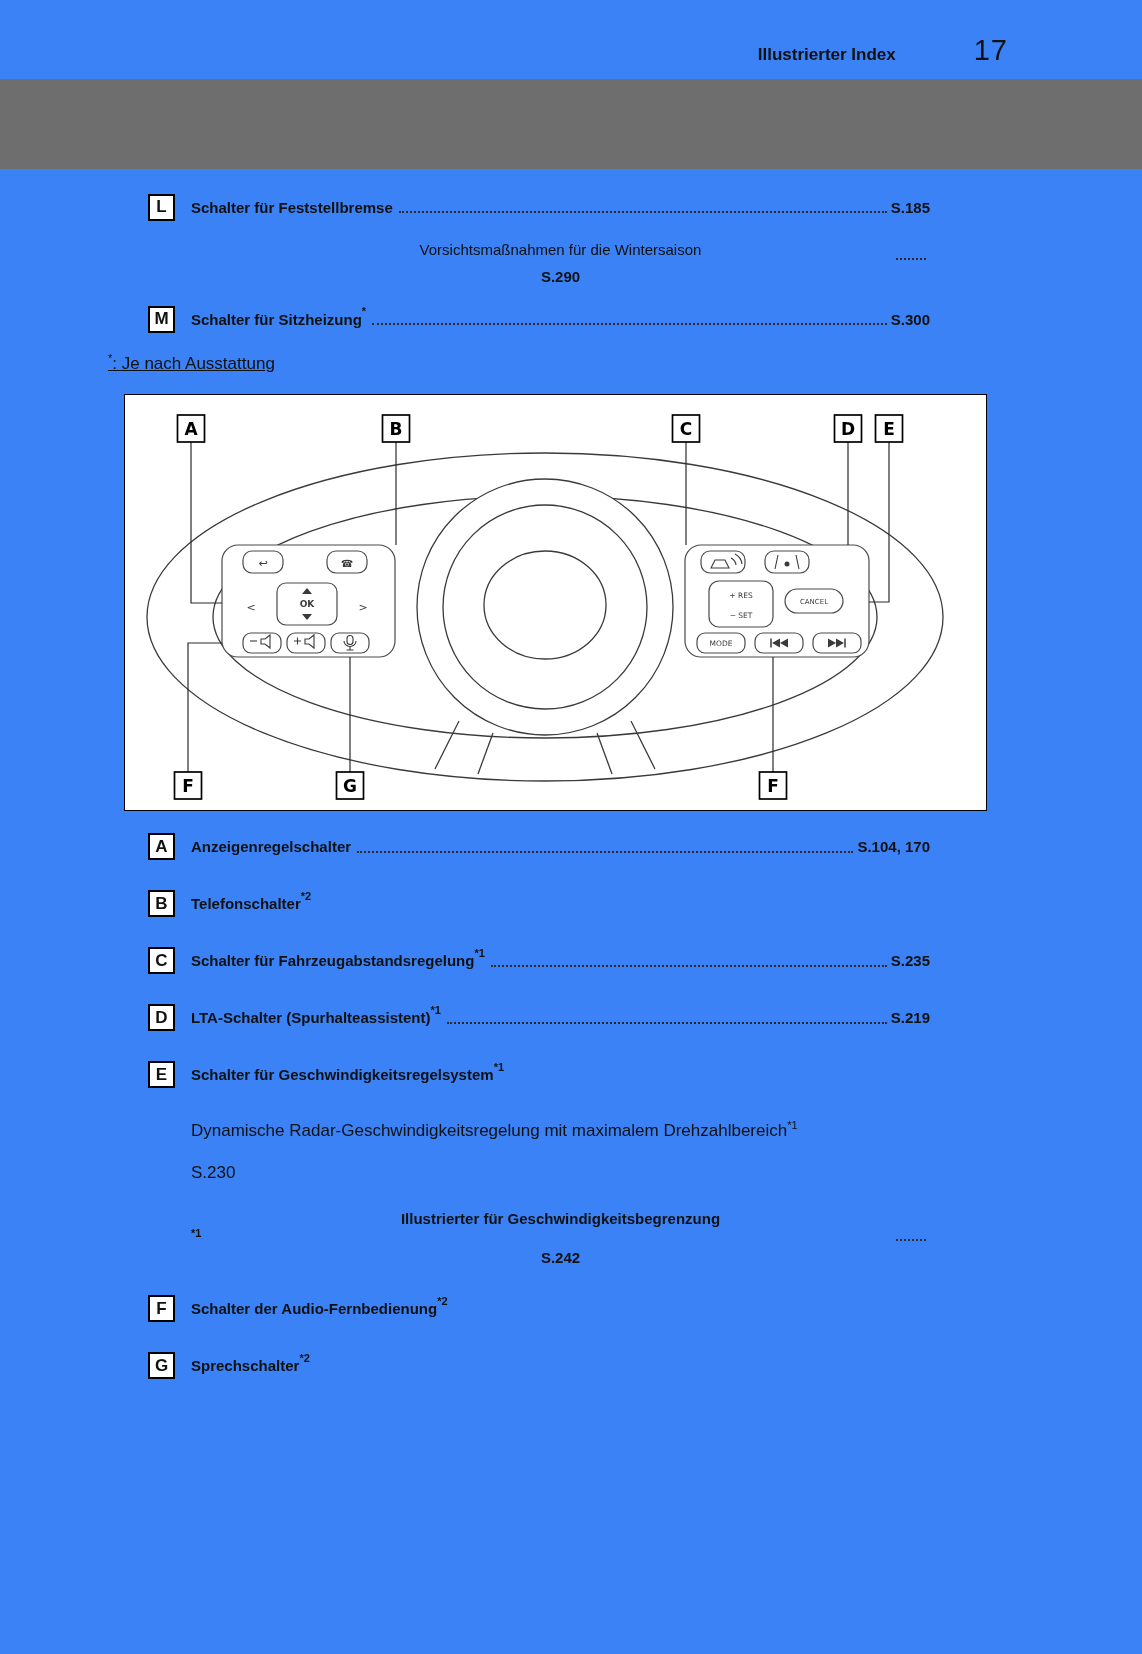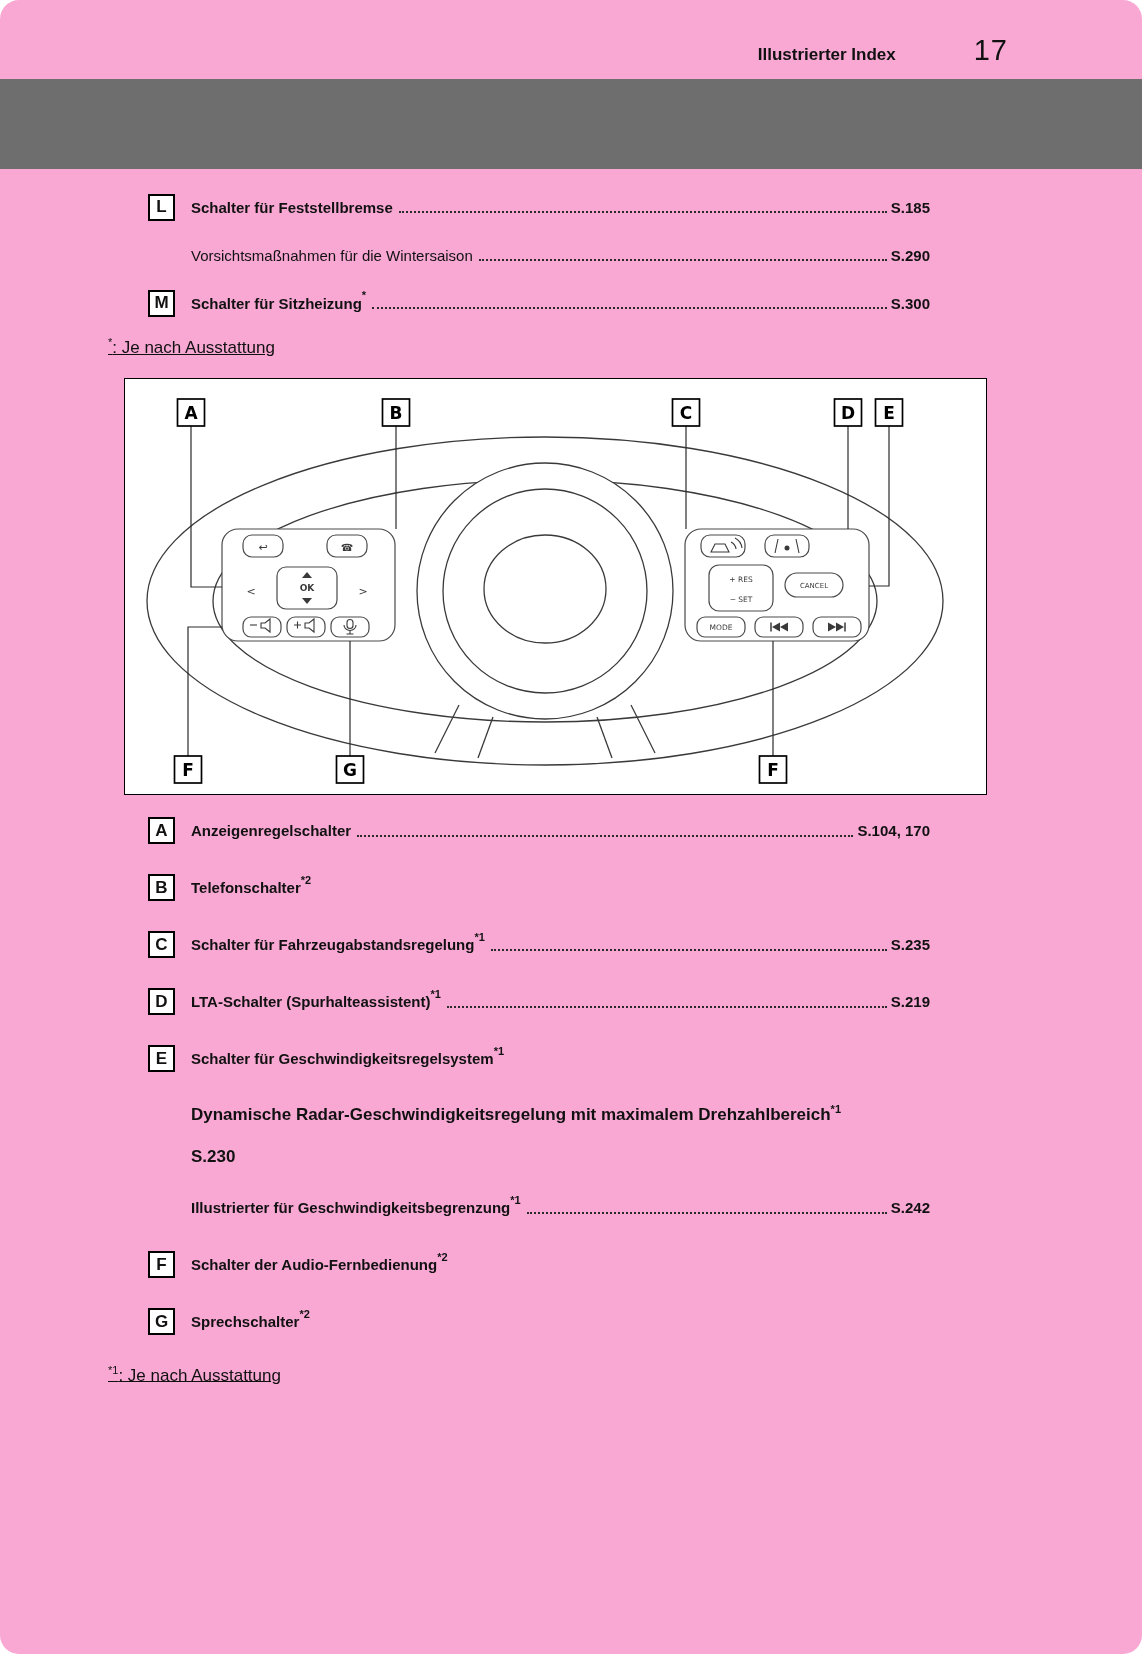--- a/index.html
+++ b/index.html
@@ -1,38 +1,38 @@
 <!DOCTYPE html>
 <html><head>
 <meta charset="utf-8">
 <style>
   html,body{margin:0;padding:0;background:#ffffff;}
-  .page{width:1142px;height:1654px;background:#f9a8d4;position:relative;overflow:hidden;
-        font-family:"Liberation Sans","DejaVu Sans",sans-serif;color:#111;margin:0 auto;border-radius:19px;}
+  .page{width:1142px;height:1654px;background:#3b82f6;position:relative;overflow:hidden;
+        font-family:"Liberation Sans","DejaVu Sans",sans-serif;color:#111;margin:0 auto;}
   .header{display:flex;justify-content:flex-end;align-items:baseline;padding:34px 134px 0 0;}
   .sec-title{font-size:17px;font-weight:700;margin-right:78px;}
   .pg-num{font-size:29px;font-weight:400;letter-spacing:1px;}
   .band{height:90px;background:#6e6e6e;margin-top:12px;}
   .content{padding:24px 212px 0 148px;}
   .row{display:flex;align-items:center;min-height:28px;margin-bottom:20px;}
   .bottom-sec .row{margin-bottom:29px;}
   .letterbox{width:27px;height:27px;border:2px solid #000;box-sizing:border-box;background:#fff;
              display:inline-flex;align-items:center;justify-content:center;
              font-weight:700;font-size:17px;margin-right:16px;flex:none;}
   .label{font-size:15px;font-weight:700;white-space:nowrap;}
   .label.normal{font-weight:400;}
-  .indent{padding-left:43px;}
+  .indent{padding-left:43px;flex-direction:column;}
   .row sup{font-size:11px;font-weight:700;align-self:flex-start;margin-top:1px;line-height:1;}
   .leader{flex:1 1 auto;min-width:30px;border-bottom:2px dotted #2a2a2a;
           align-self:flex-end;margin:0 4px 8px 6px;}
   .pageref{font-size:15px;font-weight:700;white-space:nowrap;}
   .footnote{font-size:17px;font-weight:400;margin:0 0 16px -40px;text-decoration:underline;}
   .footnote sup{font-size:11px;font-weight:400;line-height:1;}
   .diagram{width:861px;height:415px;border:1px solid #000;margin:20px 0 22px -24px;background:#fff;}
-  .detail{font-size:17px;font-weight:700;line-height:2.0;margin:-4px 0 20px 0;}
+  .detail{font-size:17px;font-weight:400;line-height:2.0;margin:-4px 0 20px 0;}
   .detail sup{font-size:11px;line-height:1;}
   .detail .detail-page{display:block;margin-top:8px;}
   svg text{font-family:"DejaVu Sans","Liberation Sans",sans-serif;}
   .co-letter{font-size:17px;font-weight:bold;fill:#000;}
 </style>
 </head>
 <body>
 
 <div class="page">
 
@@ -243,18 +243,17 @@
           <span class="label">Schalter der Audio-Fernbedienung</span>
           <sup>*2</sup>
       </div>
 
       <div class="row">
         <span class="letterbox">G</span>
           <span class="label">Sprechschalter</span>
           <sup>*2</sup>
       </div>
 
-      <div class="footnote"><sup>*1</sup><span>: Je nach Ausstattung</span></div>
 
 
     </div>
   </div>
 </div>
 
 </body></html>

